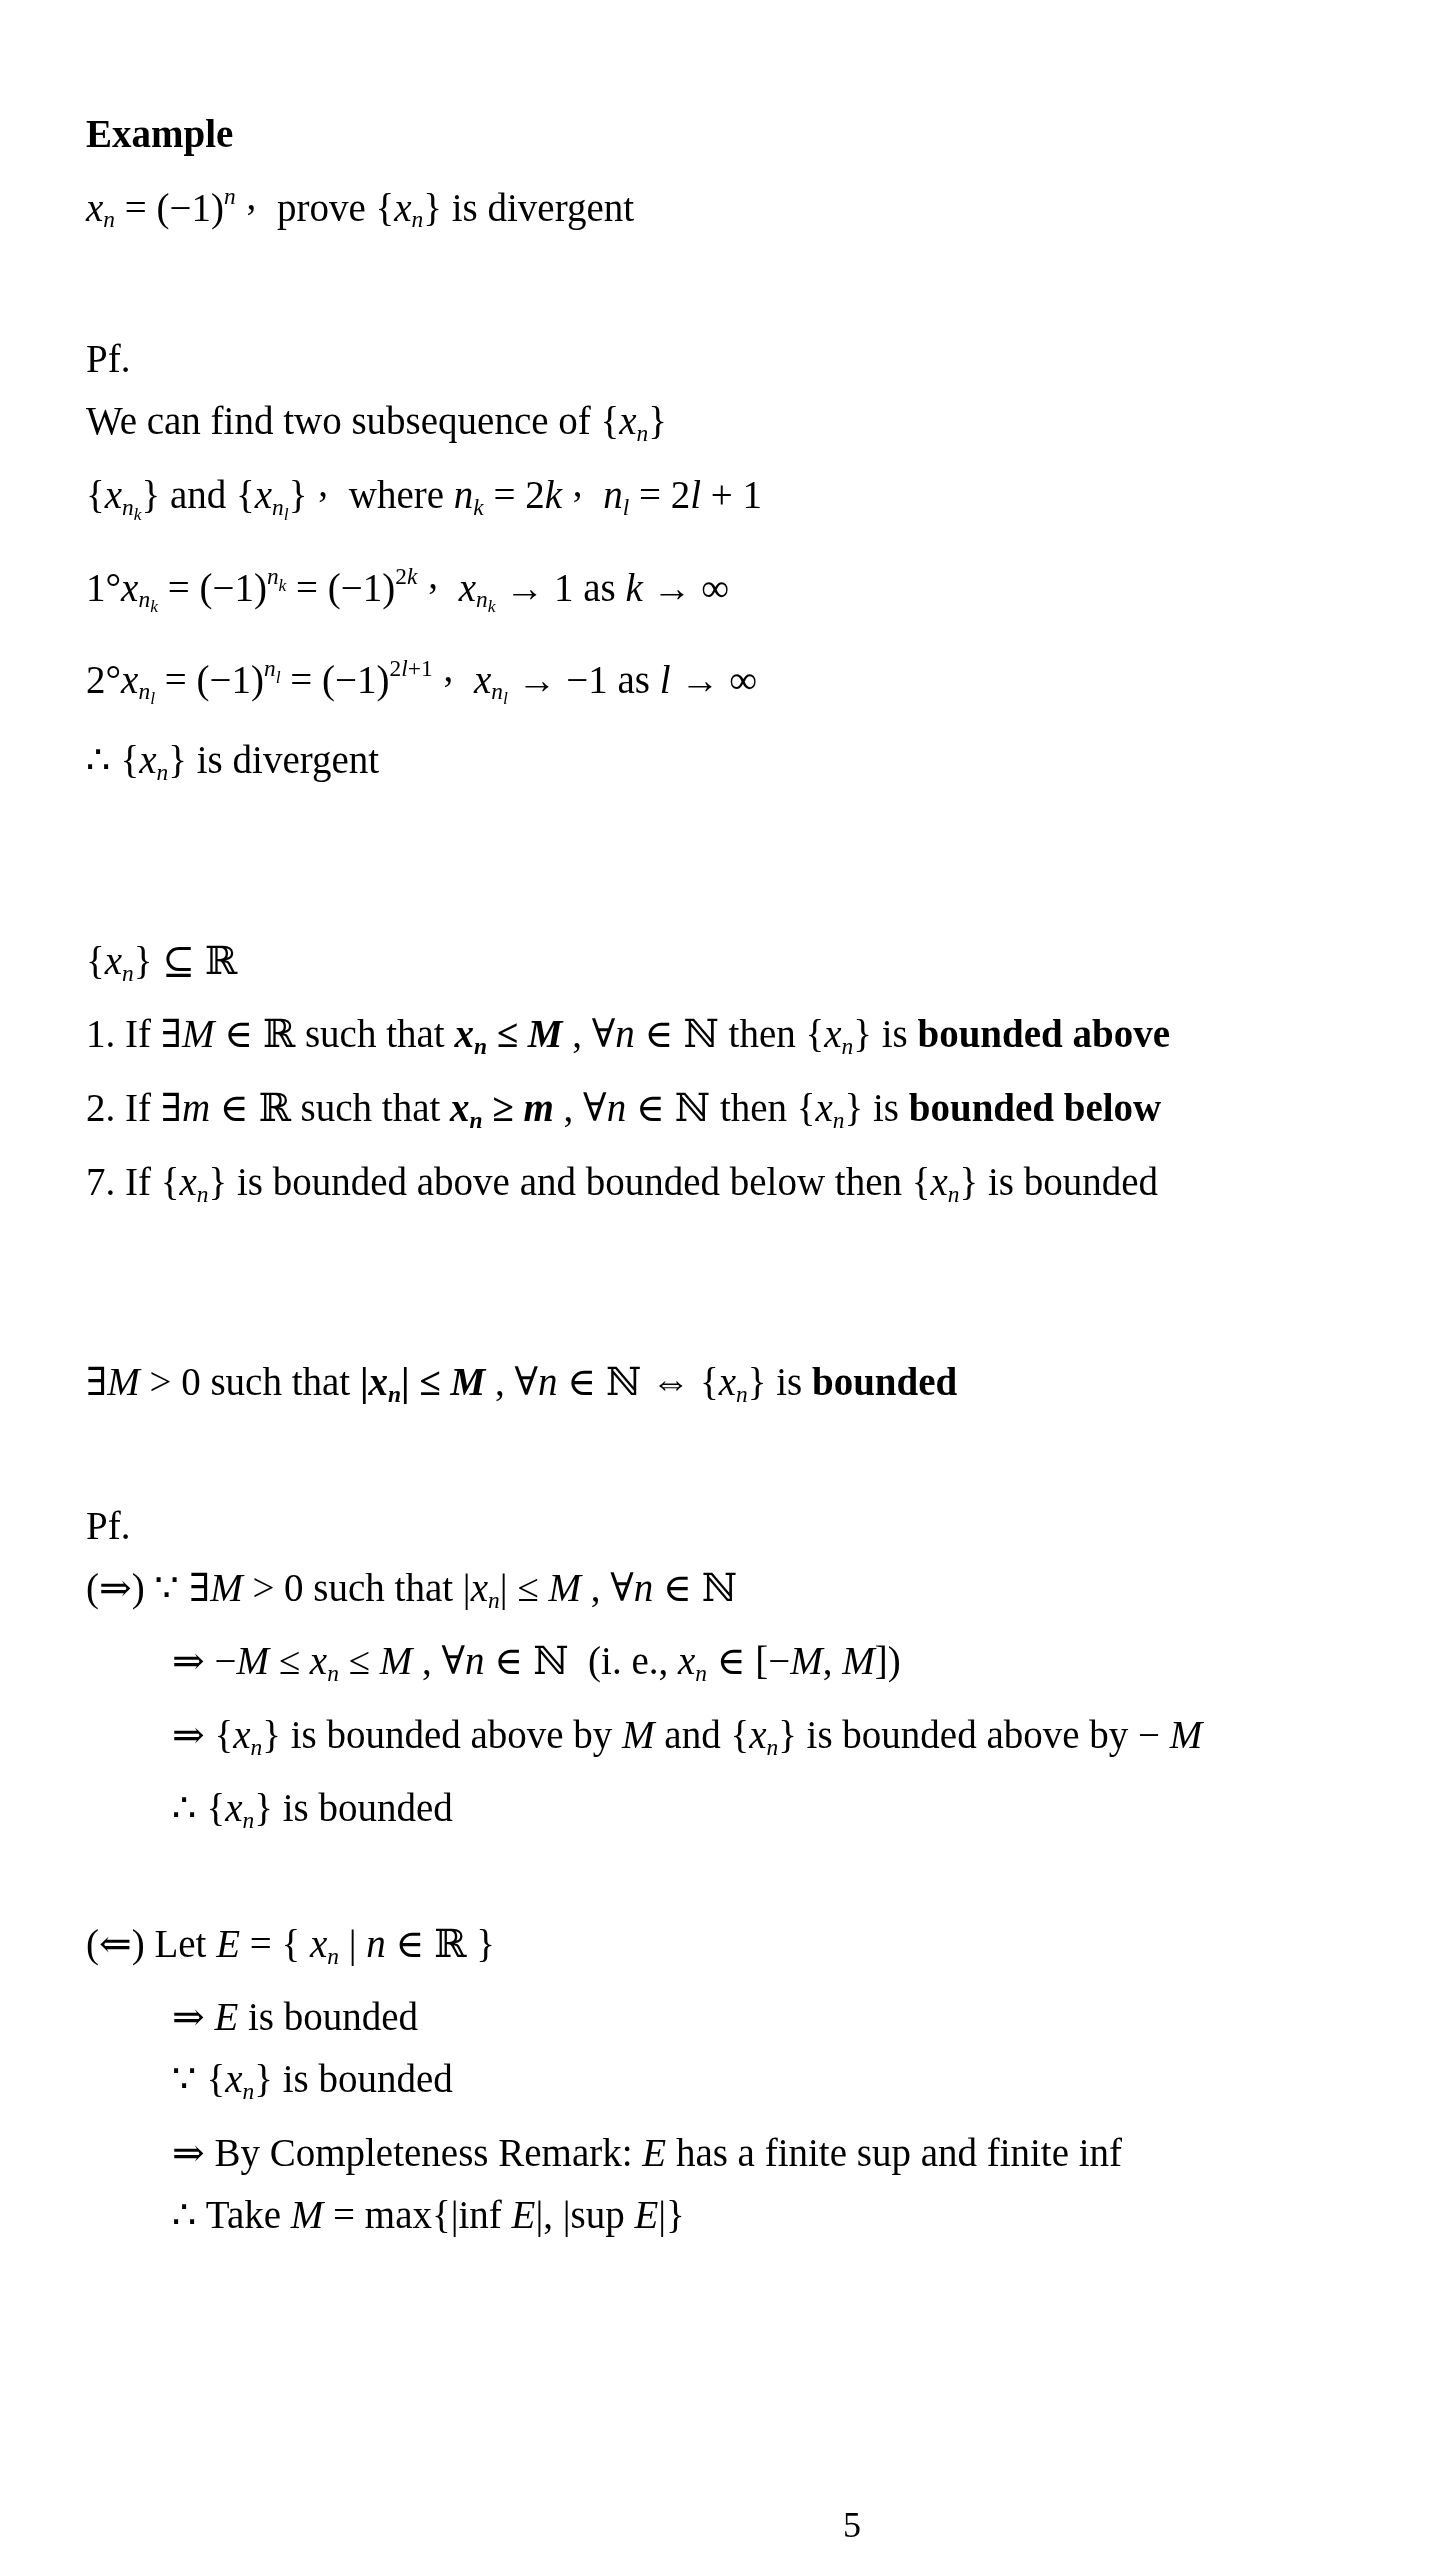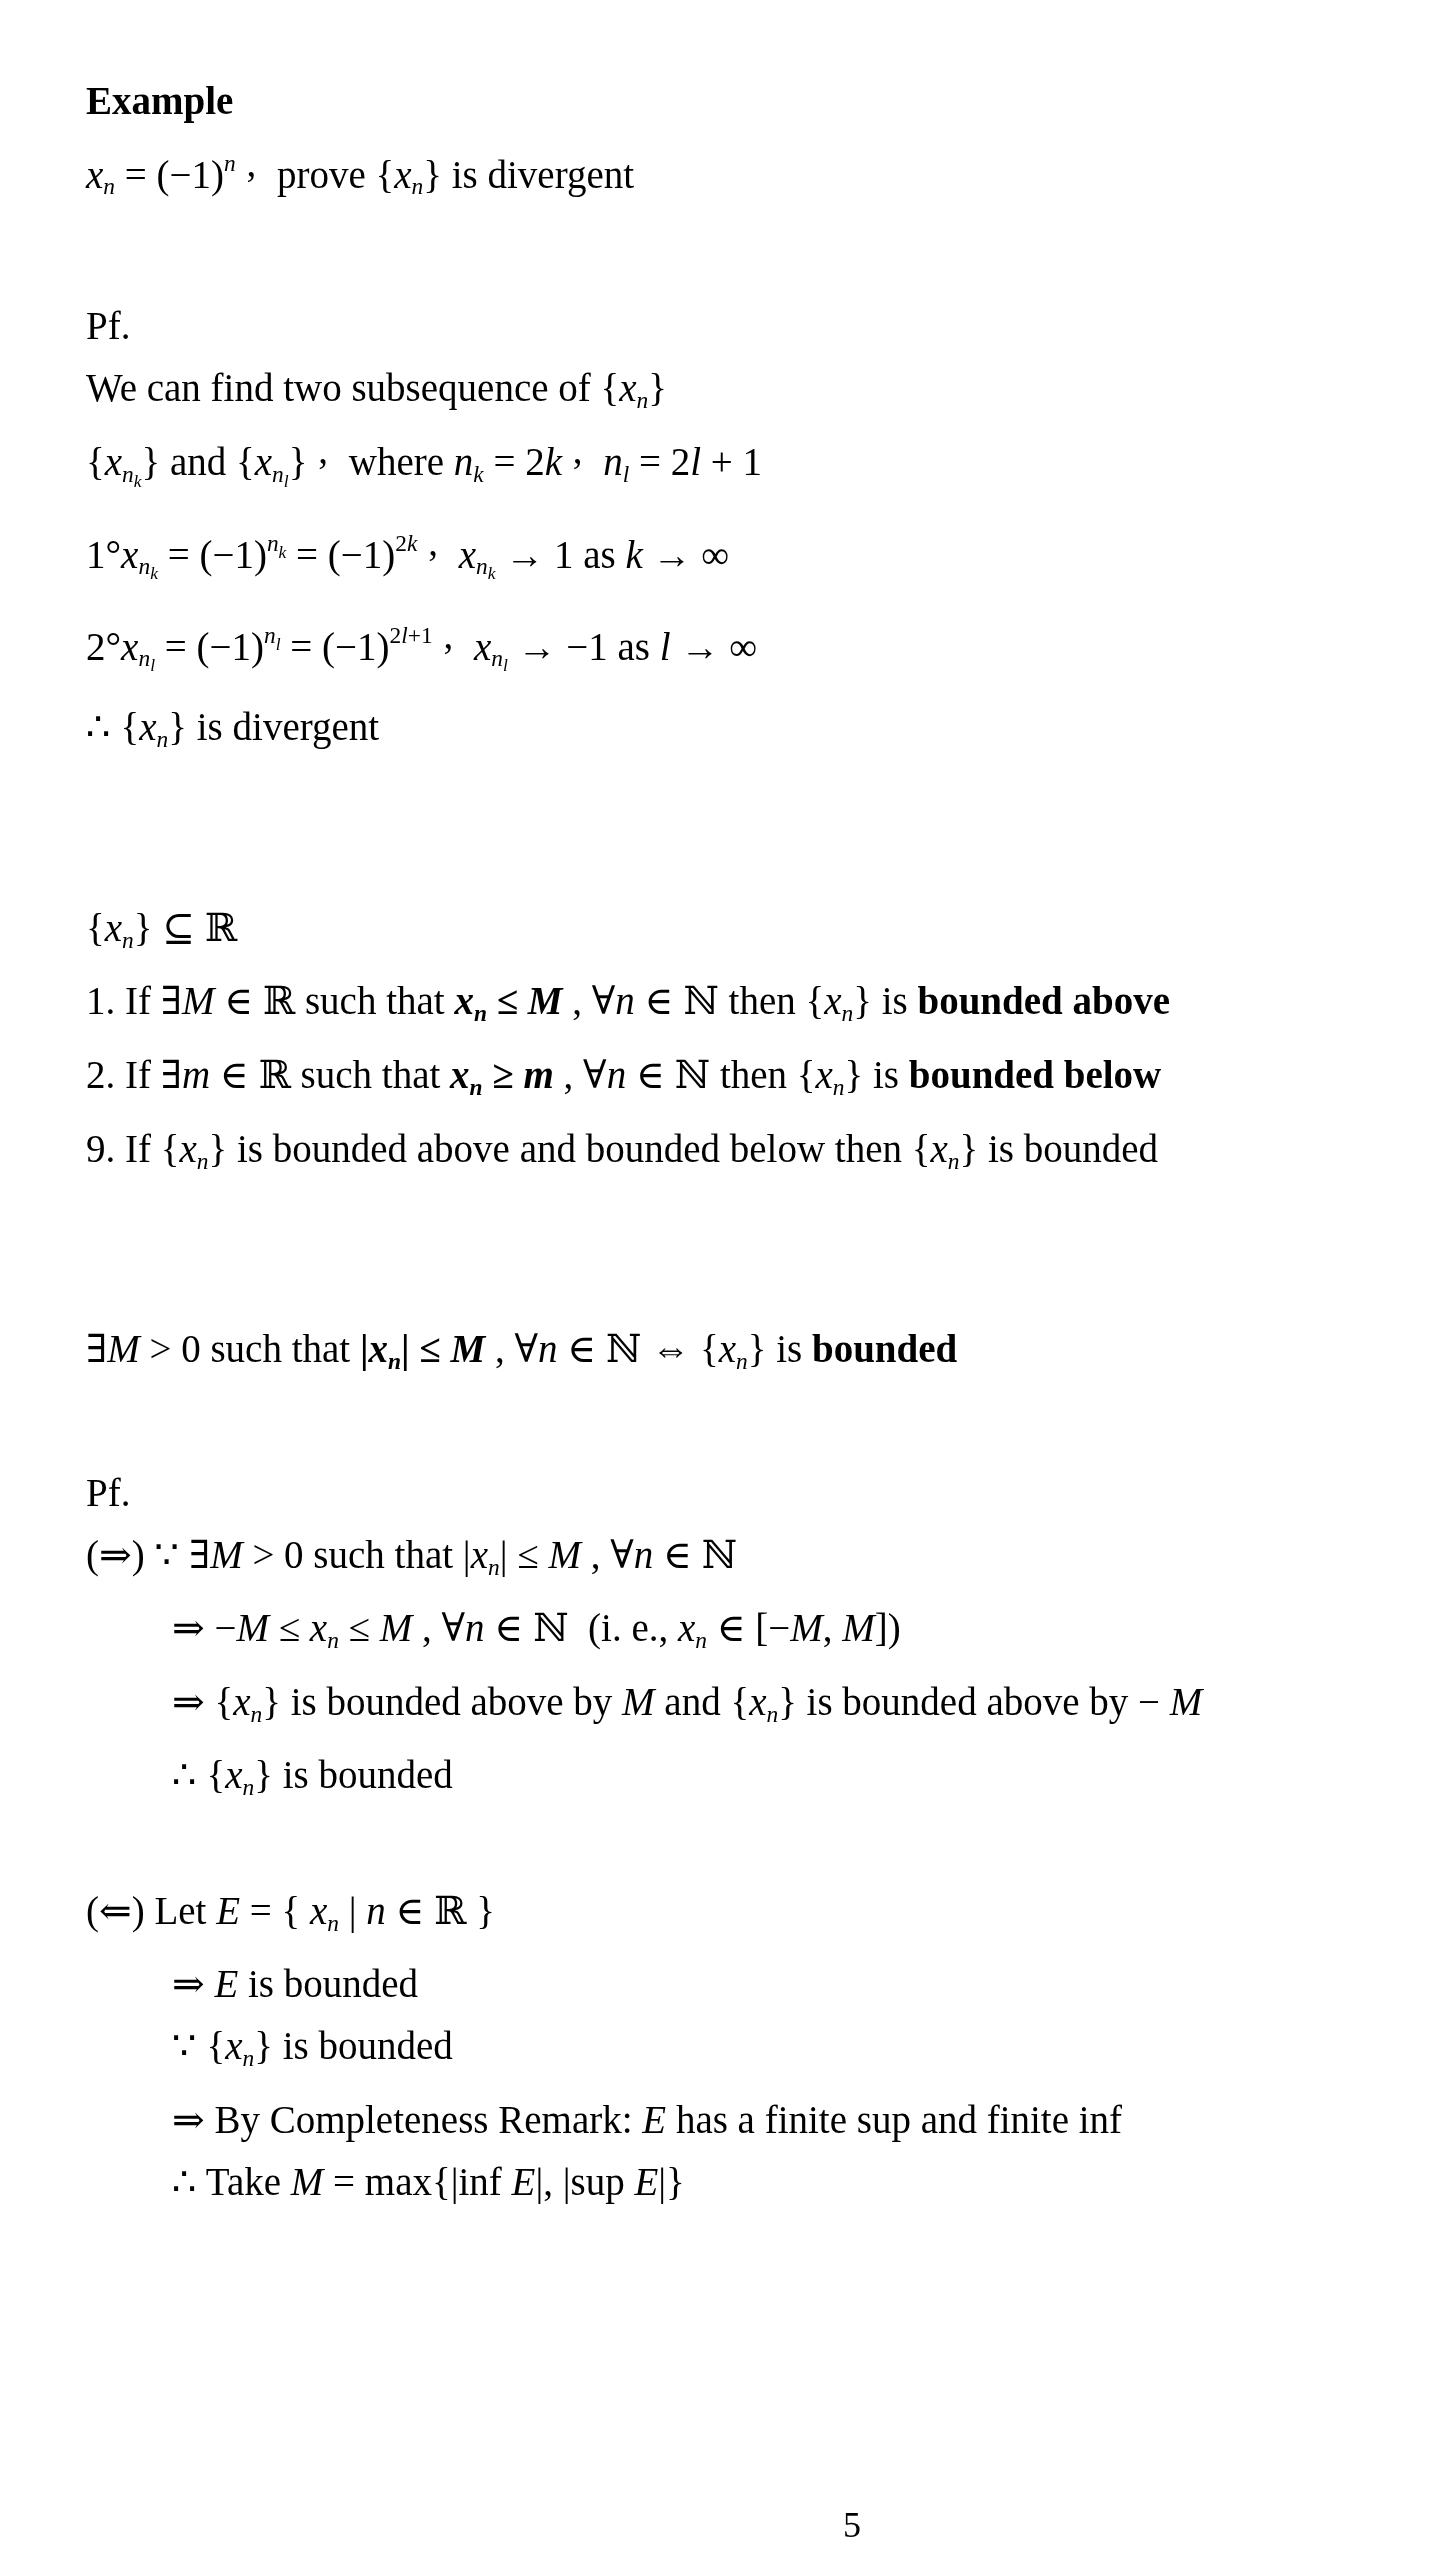--- a/index.html
+++ b/index.html
@@ -9,21 +9,21 @@
     background: #ffffff;
     color: #000000;
     font-family: "Liberation Serif", "DejaVu Serif", "DejaVu Sans", serif;
     position: relative;
     overflow: hidden;
   }
   .page {
     position: relative;
     width: 100%;
     height: 100%;
-    padding: 70px 33px 0 86px;
+    padding: 103px 33px 0 86px;
     box-sizing: border-box;
   }
   .block { margin: 0; }
   .line {
     font-size: 39px;
     line-height: 62px;
     white-space: pre;
   }
   .indent-1 { padding-left: 86px; }
   .s-r  { }
@@ -59,21 +59,21 @@
         <div class="line"><span class="s-r">We can find two subsequence of {</span><span class="s-i">x</span><span class="s-sub">n</span><span class="s-r">}</span></div>
         <div class="line"><span class="s-r">{</span><span class="s-i">x</span><span class="s-sub">n</span><span class="s-subsub">k</span><span class="s-r">} and {</span><span class="s-i">x</span><span class="s-sub">n</span><span class="s-subsub">l</span><span class="s-r">}</span><span class="s-cjk">,</span><span class="s-r"> where </span><span class="s-i">n</span><span class="s-sub">k</span><span class="s-r"> = 2</span><span class="s-i">k</span><span class="s-cjk">,</span><span class="s-r"> </span><span class="s-i">n</span><span class="s-sub">l</span><span class="s-r"> = 2</span><span class="s-i">l</span><span class="s-r"> + 1</span></div>
         <div class="line"><span class="s-r">1°</span><span class="s-i">x</span><span class="s-sub">n</span><span class="s-subsub">k</span><span class="s-r"> = (−1)</span><span class="s-sup">n</span><span class="s-supsub">k</span><span class="s-r"> = (−1)</span><span class="s-supr">2</span><span class="s-sup">k</span><span class="s-cjk">,</span><span class="s-r"> </span><span class="s-i">x</span><span class="s-sub">n</span><span class="s-subsub">k</span><span class="s-r"> → 1 as </span><span class="s-i">k</span><span class="s-r"> → ∞</span></div>
         <div class="line"><span class="s-r">2°</span><span class="s-i">x</span><span class="s-sub">n</span><span class="s-subsub">l</span><span class="s-r"> = (−1)</span><span class="s-sup">n</span><span class="s-supsub">l</span><span class="s-r"> = (−1)</span><span class="s-supr">2</span><span class="s-sup">l</span><span class="s-supr">+1</span><span class="s-cjk">,</span><span class="s-r"> </span><span class="s-i">x</span><span class="s-sub">n</span><span class="s-subsub">l</span><span class="s-r"> → −1 as </span><span class="s-i">l</span><span class="s-r"> → ∞</span></div>
         <div class="line"><span class="s-r">∴ {</span><span class="s-i">x</span><span class="s-sub">n</span><span class="s-r">} is divergent</span></div>
       </div>
       <div class="block" style="margin-top: 127px;">
         <div class="line"><span class="s-r">{</span><span class="s-i">x</span><span class="s-sub">n</span><span class="s-r">} ⊆ ℝ</span></div>
         <div class="line"><span class="s-r">1. If ∃</span><span class="s-i">M</span><span class="s-r"> ∈ ℝ such that </span><span class="s-bi">x</span><span class="s-bsub">n</span><span class="s-b"> ≤ </span><span class="s-bi">M</span><span class="s-r"> , ∀</span><span class="s-i">n</span><span class="s-r"> ∈ ℕ then {</span><span class="s-i">x</span><span class="s-sub">n</span><span class="s-r">} is </span><span class="s-b">bounded above</span></div>
         <div class="line"><span class="s-r">2. If ∃</span><span class="s-i">m</span><span class="s-r"> ∈ ℝ such that </span><span class="s-bi">x</span><span class="s-bsub">n</span><span class="s-b"> ≥ </span><span class="s-bi">m</span><span class="s-r"> , ∀</span><span class="s-i">n</span><span class="s-r"> ∈ ℕ then {</span><span class="s-i">x</span><span class="s-sub">n</span><span class="s-r">} is </span><span class="s-b">bounded below</span></div>
-        <div class="line"><span class="s-r">9. If {</span><span class="s-i">x</span><span class="s-sub">n</span><span class="s-r">} is bounded above and bounded below then {</span><span class="s-i">x</span><span class="s-sub">n</span><span class="s-r">} is bounded</span></div>
+        <div class="line"><span class="s-r">7. If {</span><span class="s-i">x</span><span class="s-sub">n</span><span class="s-r">} is bounded above and bounded below then {</span><span class="s-i">x</span><span class="s-sub">n</span><span class="s-r">} is bounded</span></div>
       </div>
       <div class="block" style="margin-top: 127px;">
         <div class="line"><span class="s-r">∃</span><span class="s-i">M</span><span class="s-r"> &gt; 0 such that </span><span class="s-b">|</span><span class="s-bi">x</span><span class="s-bsub">n</span><span class="s-b">| ≤ </span><span class="s-bi">M</span><span class="s-r"> , ∀</span><span class="s-i">n</span><span class="s-r"> ∈ ℕ ⇔ {</span><span class="s-i">x</span><span class="s-sub">n</span><span class="s-r">} is </span><span class="s-b">bounded</span></div>
       </div>
       <div class="block" style="margin-top: 70px;">
         <div class="line"><span class="s-r">Pf.</span></div>
         <div class="line"><span class="s-r">(⇒) ∵ ∃</span><span class="s-i">M</span><span class="s-r"> &gt; 0 such that |</span><span class="s-i">x</span><span class="s-sub">n</span><span class="s-r">| ≤ </span><span class="s-i">M</span><span class="s-r"> , ∀</span><span class="s-i">n</span><span class="s-r"> ∈ ℕ</span></div>
         <div class="line indent-1"><span class="s-r">⇒ −</span><span class="s-i">M</span><span class="s-r"> ≤ </span><span class="s-i">x</span><span class="s-sub">n</span><span class="s-r"> ≤ </span><span class="s-i">M</span><span class="s-r"> , ∀</span><span class="s-i">n</span><span class="s-r"> ∈ ℕ  (i. e., </span><span class="s-i">x</span><span class="s-sub">n</span><span class="s-r"> ∈ [−</span><span class="s-i">M</span><span class="s-r">, </span><span class="s-i">M</span><span class="s-r">])</span></div>
         <div class="line indent-1"><span class="s-r">⇒ {</span><span class="s-i">x</span><span class="s-sub">n</span><span class="s-r">} is bounded above by </span><span class="s-i">M</span><span class="s-r"> and {</span><span class="s-i">x</span><span class="s-sub">n</span><span class="s-r">} is bounded above by − </span><span class="s-i">M</span></div>
         <div class="line indent-1"><span class="s-r">∴ {</span><span class="s-i">x</span><span class="s-sub">n</span><span class="s-r">} is bounded</span></div>

